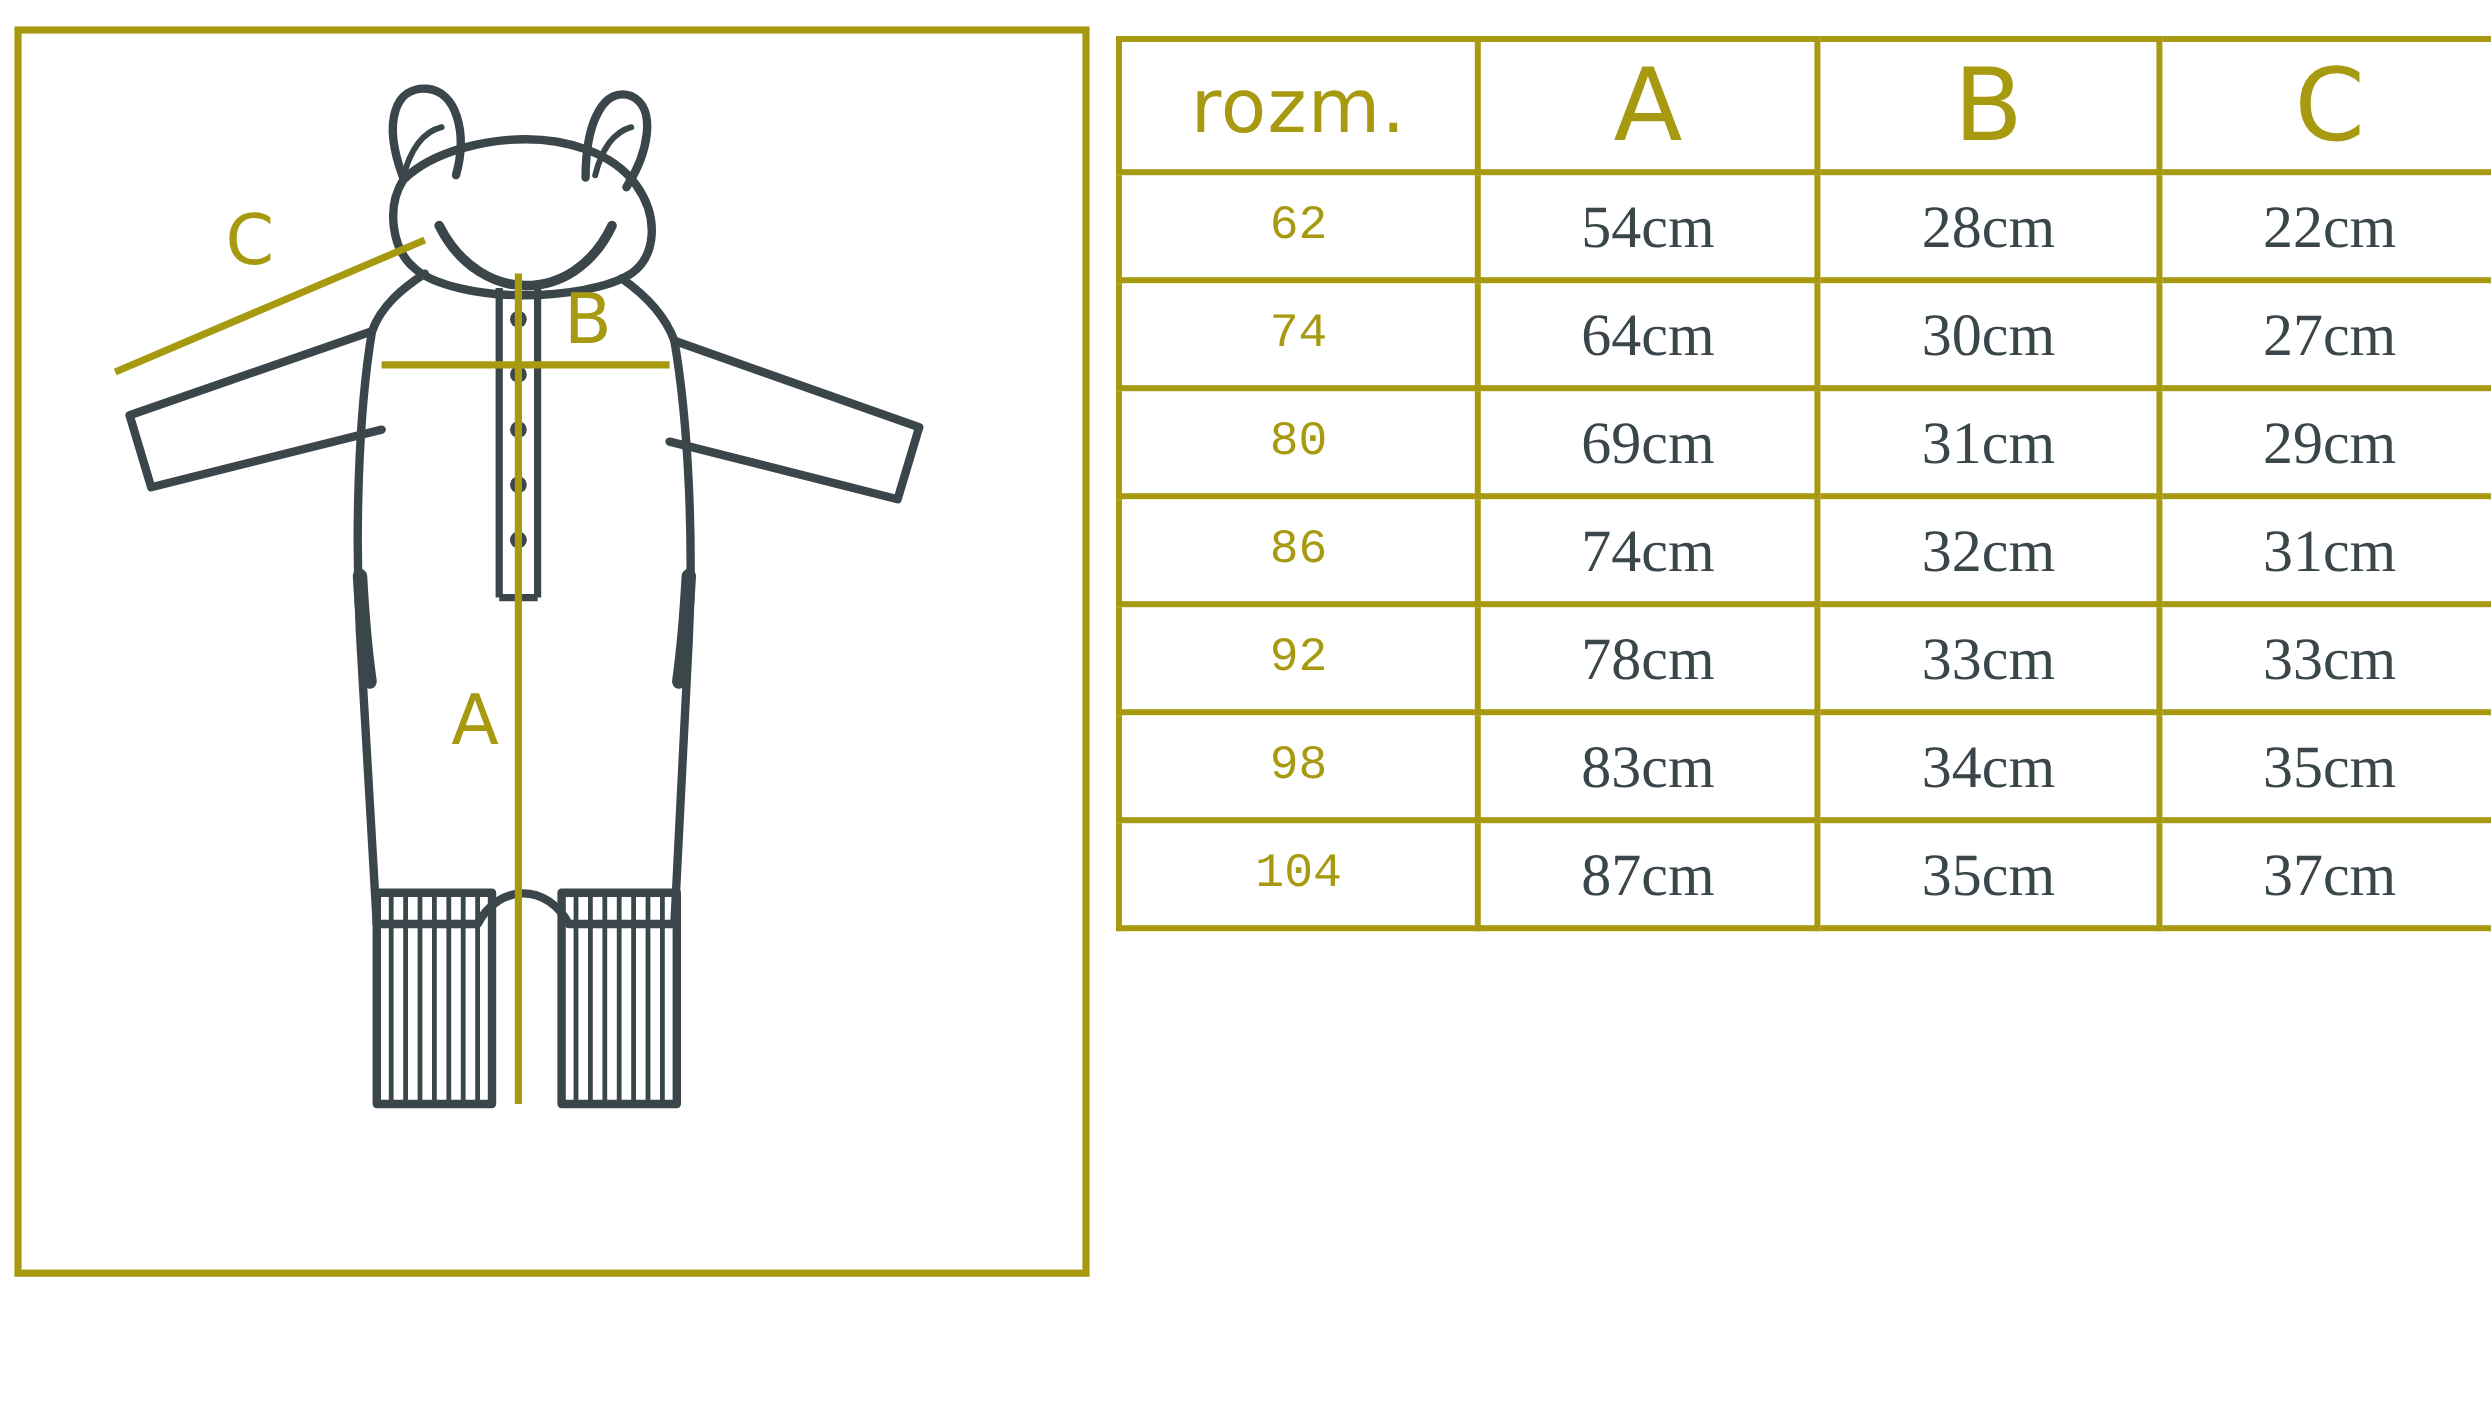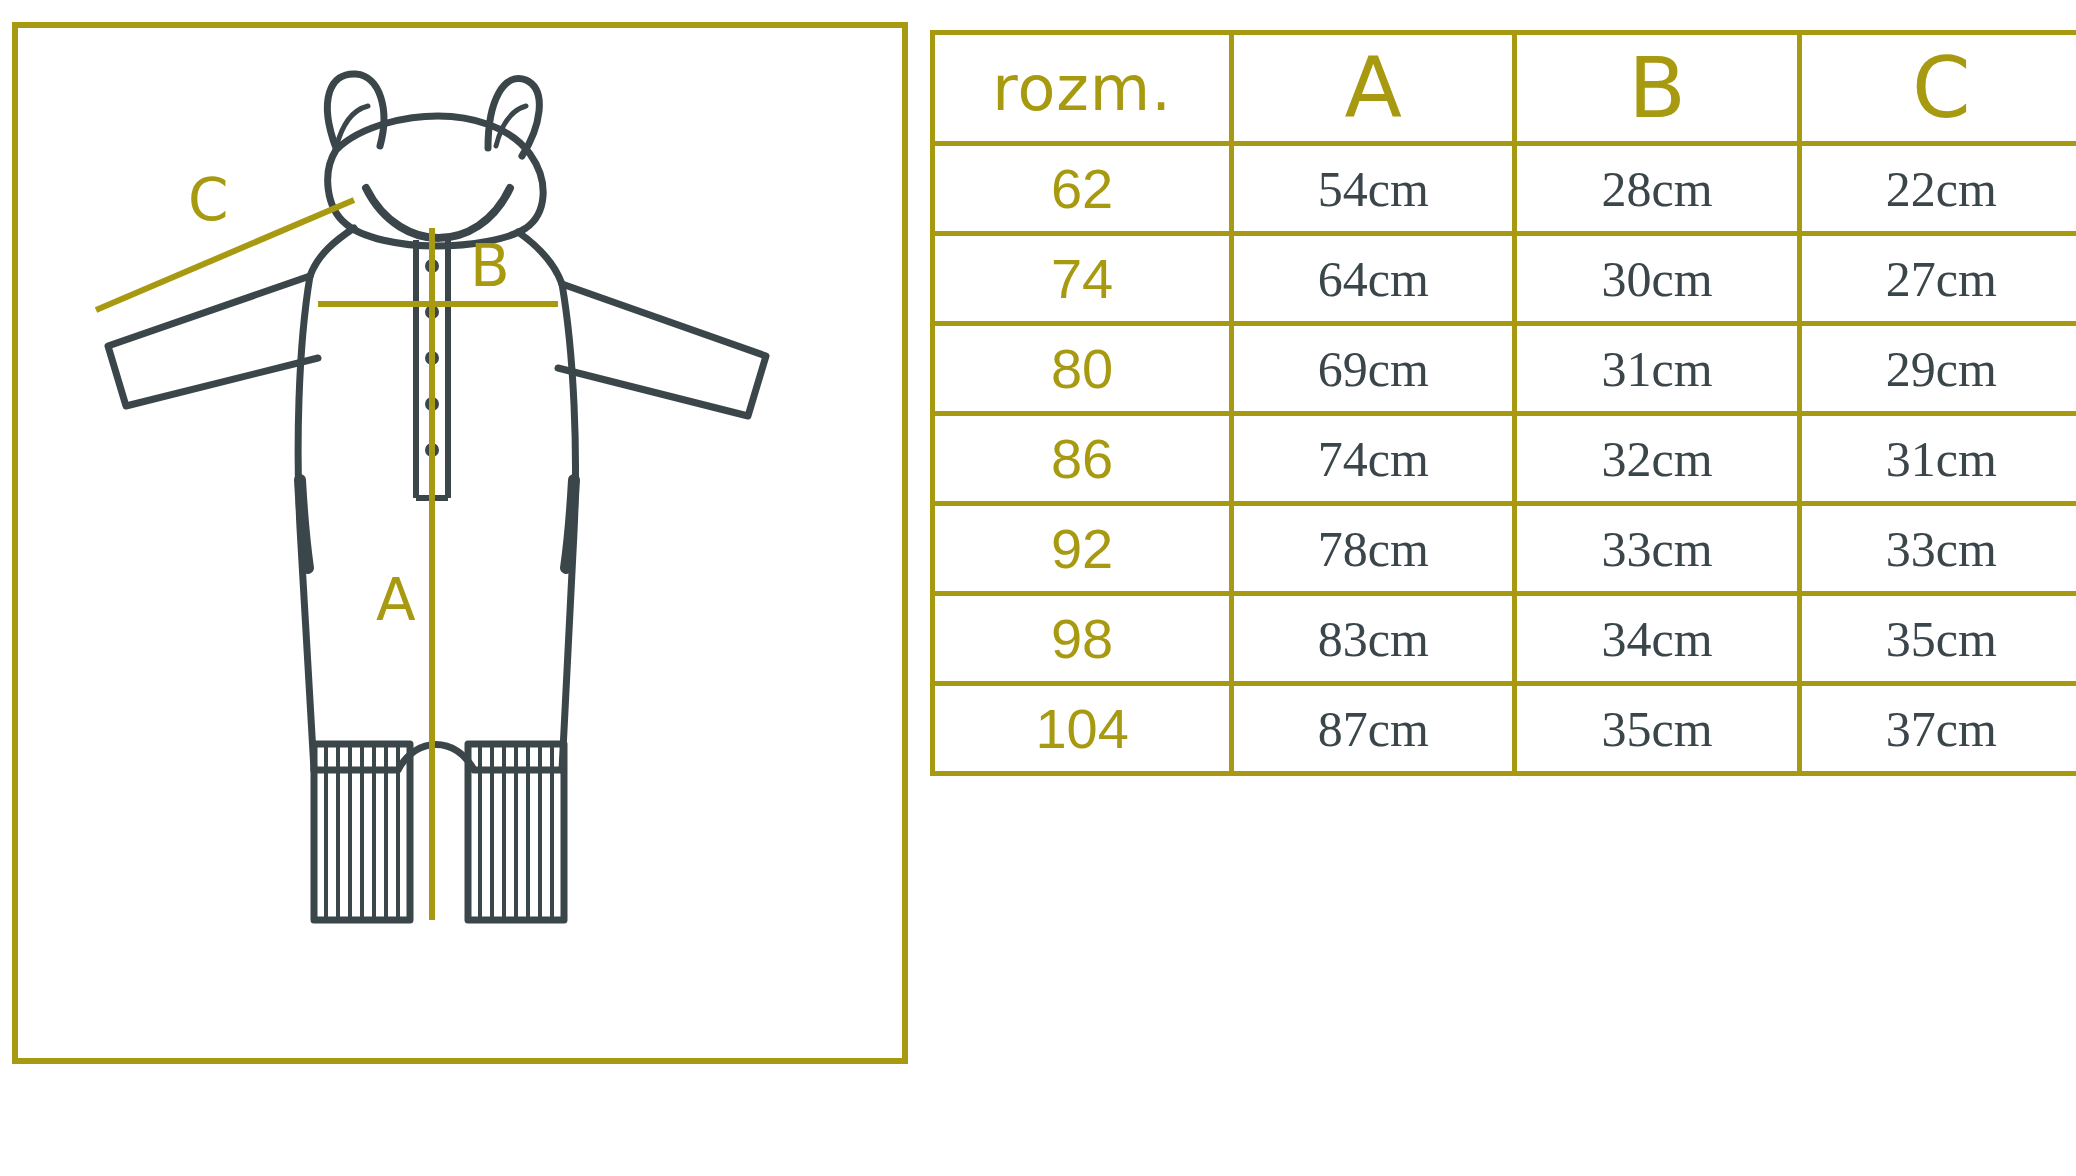--- a/index.html
+++ b/index.html
@@ -87,22 +87,22 @@
     color: #a89a10;
     font-size: 84px;
     font-family: "DejaVu Sans", sans-serif;
     line-height: 1;
   }
   
   tr.header-row td { height: 106px; }
 
   .cell-size {
     color: #a89a10;
-    font-size: 56px;
-    font-family: Liberation Sans, sans-serif;
+    font-size: 40px;
+    font-family: Liberation Mono, monospace;
   }
   .cell-val {
     color: #3b464b;
     font-size: 50px;
     font-family: Liberation Serif, serif;
   }
 
   
   table.size-table tr td:first-child { border-left-width: 5px; }
 </style>

